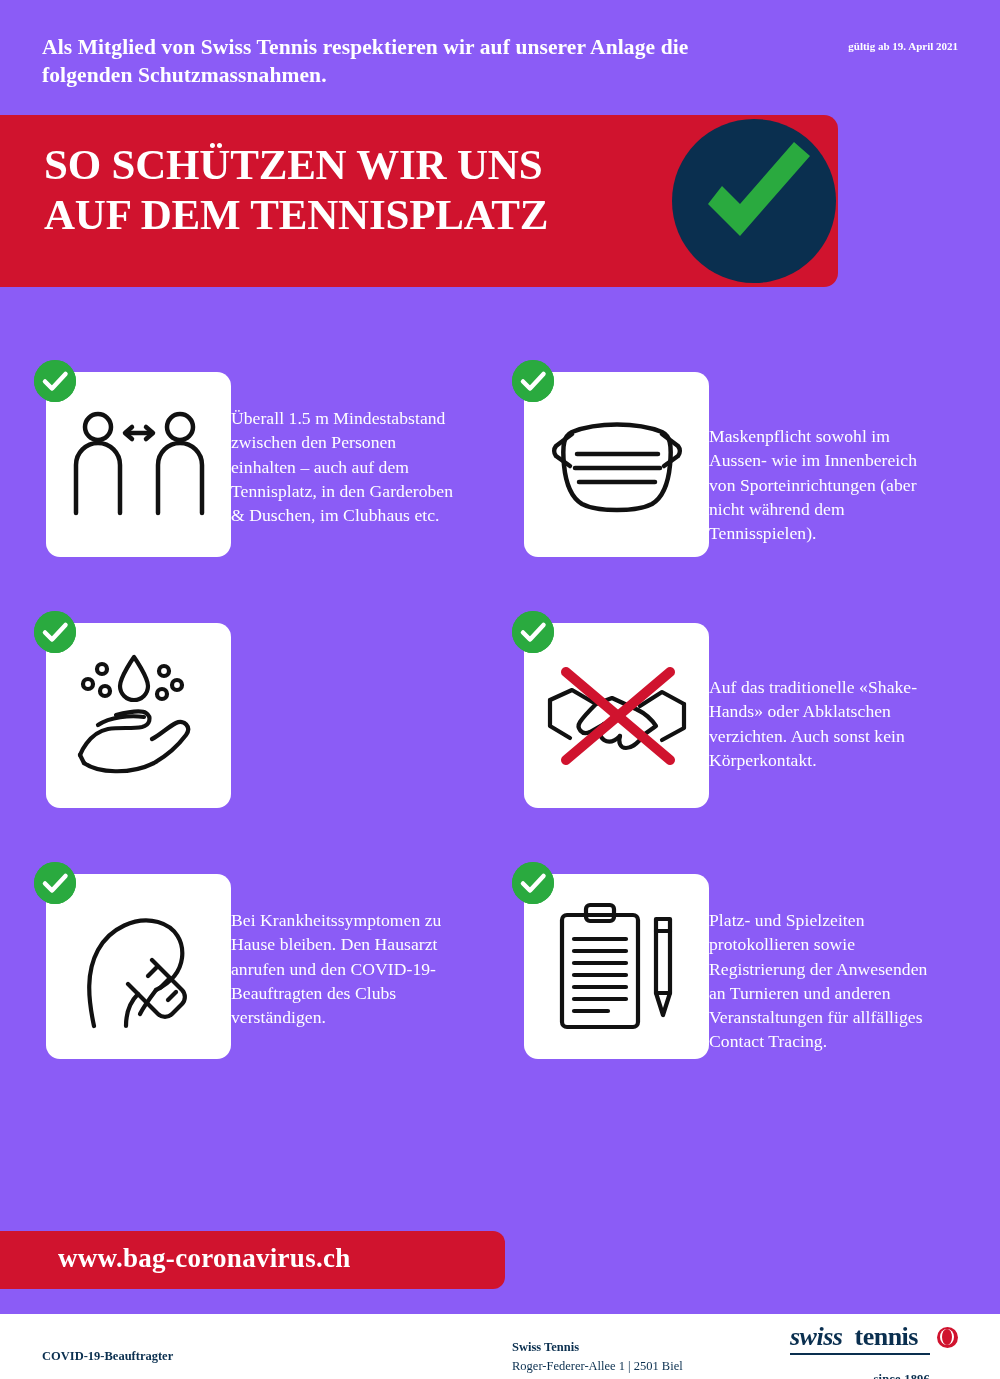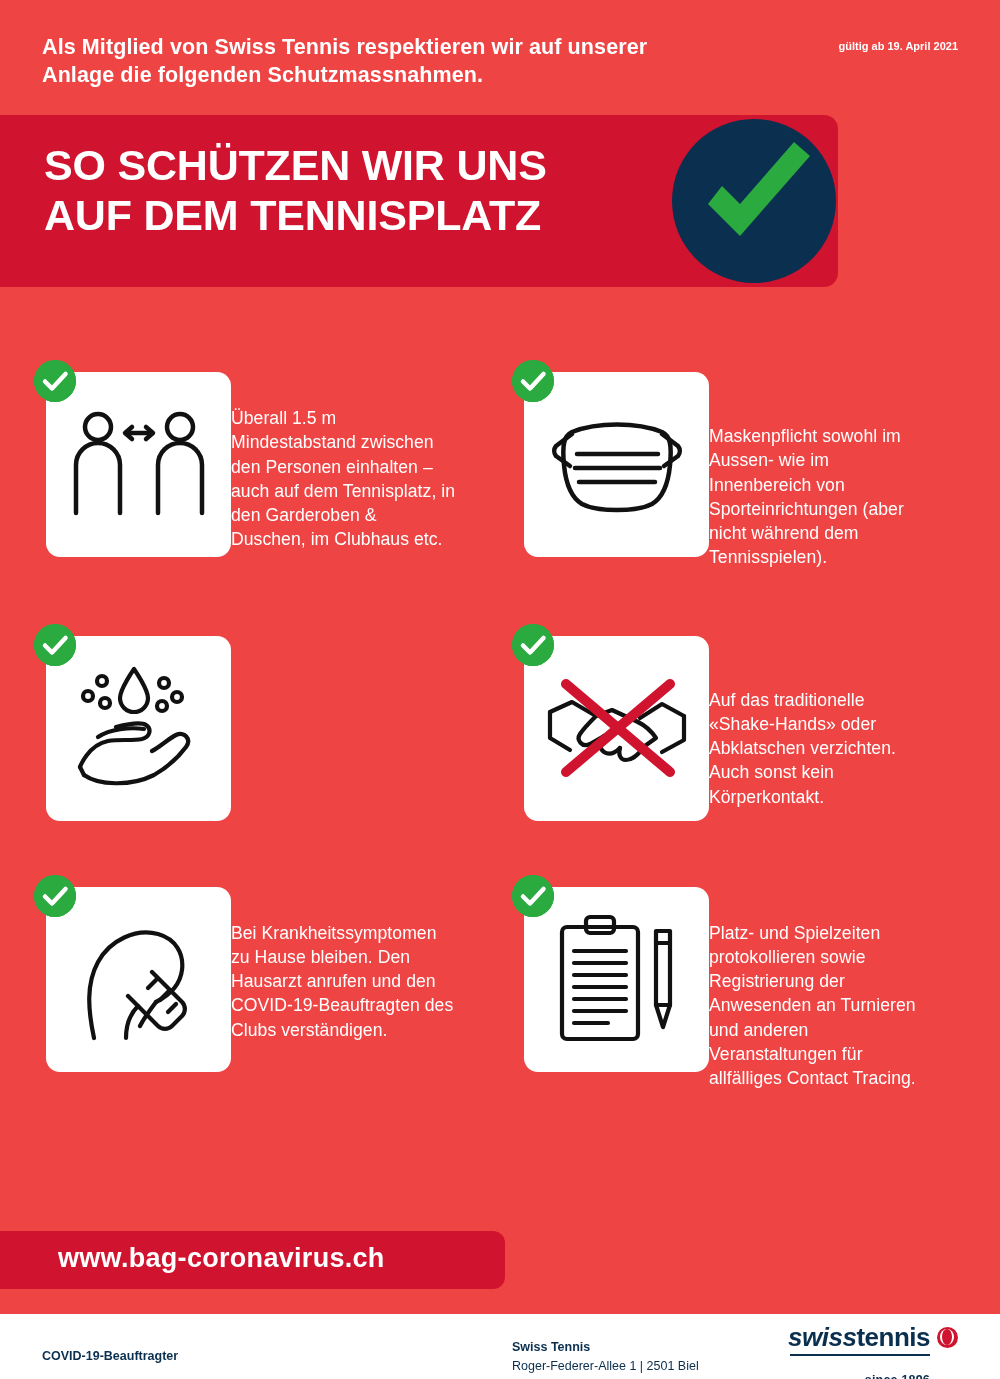--- a/index.html
+++ b/index.html
@@ -10,22 +10,23 @@
     width: 1000px;
     height: 1379px;
     background: #ffffff;
     font-family: "Liberation Sans", sans-serif;
     overflow: hidden;
   }
   .poster {
     position: relative;
     width: 1000px;
     height: 1379px;
-    background: #ef4444;
+    background: #8b5cf6;
     box-sizing: border-box;
+    font-family: Liberation Serif, serif;
   }
 
   
   .intro {
     position: absolute;
     top: 34px;
     left: 42px;
     width: 680px;
     color: #ffffff;
     font-size: 21.5px;
@@ -193,21 +194,21 @@
   .logo {
     position: absolute;
     right: 42px;
     top: 1322px;
     text-align: right;
     color: #0a2f4f;
   }
   .logo-row {
     display: flex;
     align-items: center;
-    justify-content: flex-start;
+    justify-content: space-between;
   }
   .logo-swiss {
     font-size: 26px;
     font-style: italic;
     font-weight: bold;
     letter-spacing: -0.5px;
   }
   .logo-tennis {
     font-size: 26px;
     font-weight: bold;

